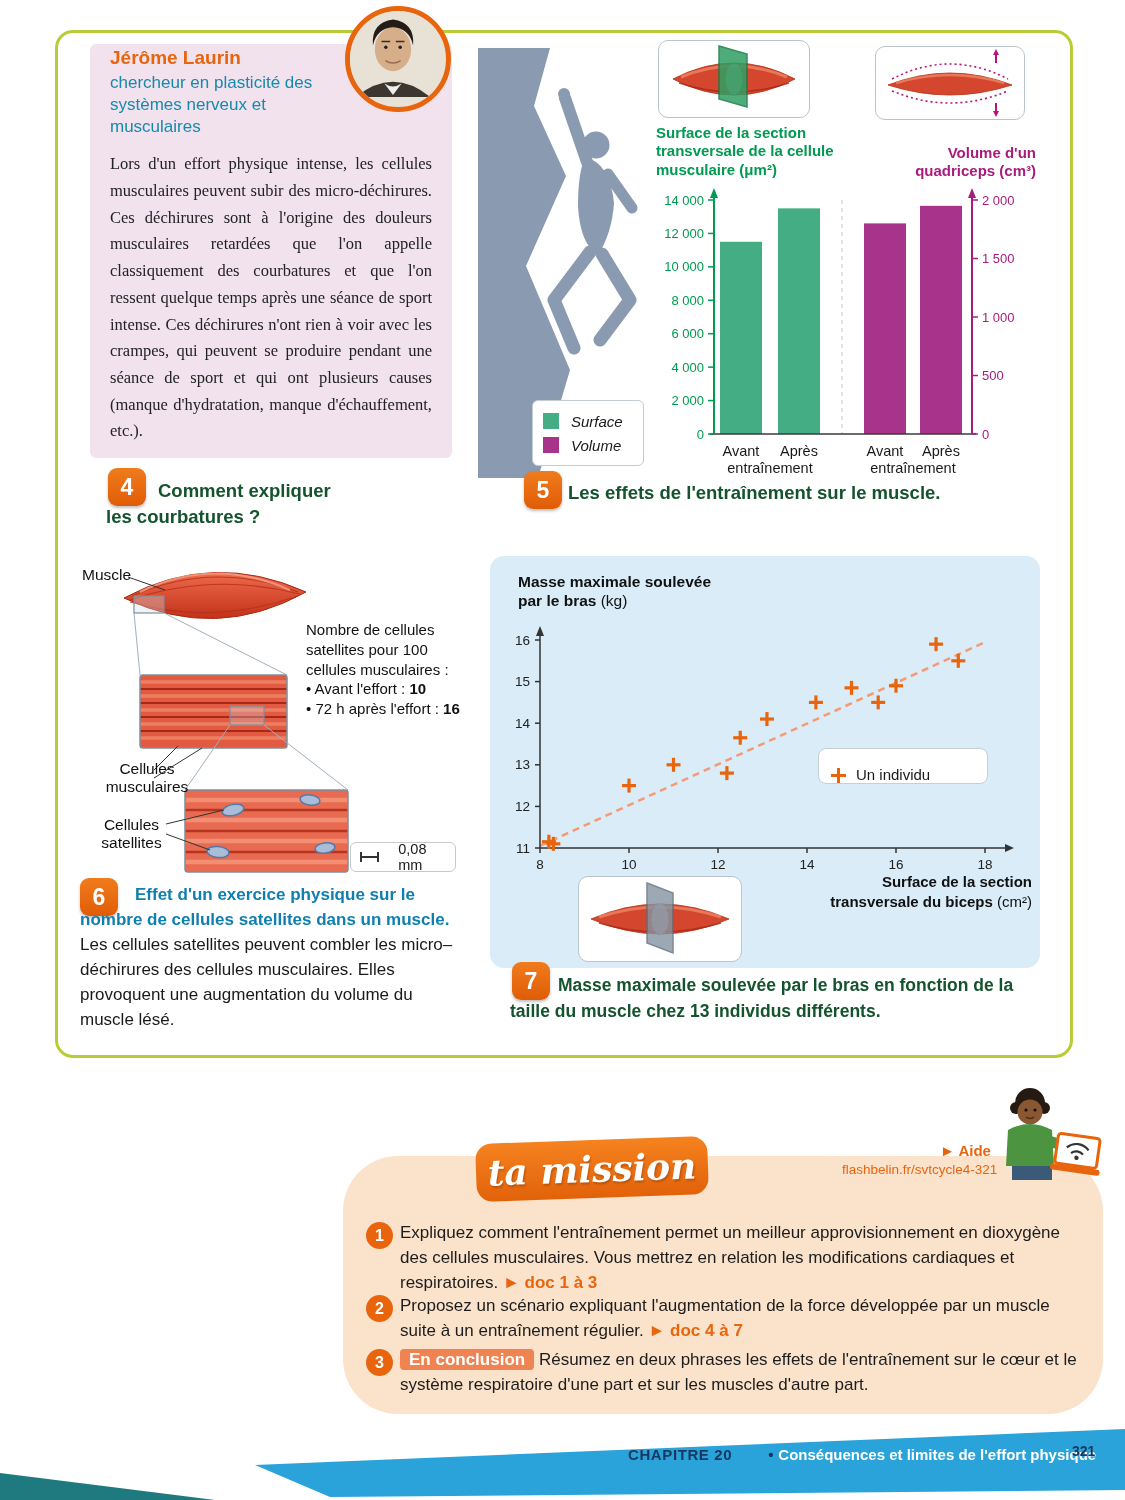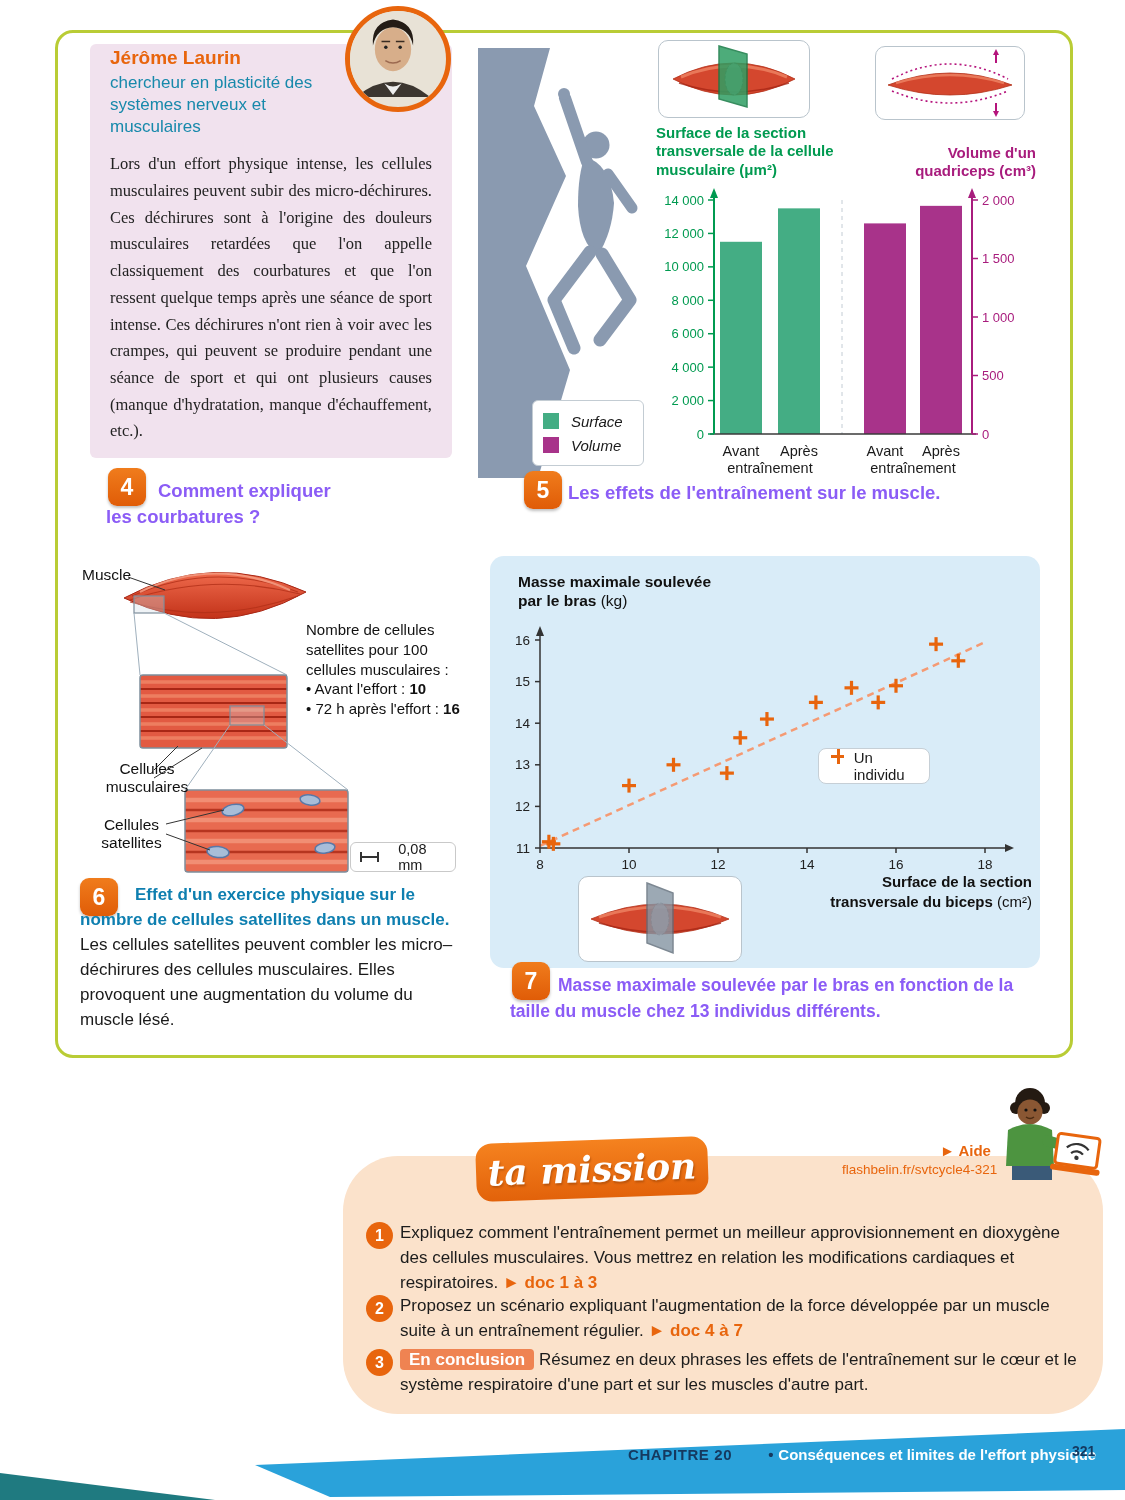--- a/index.html
+++ b/index.html
@@ -17,40 +17,40 @@
   .res-name{color:#e8650d;font-weight:bold;font-size:19px;margin-top:2px;}
   .res-role{color:#1789ab;font-size:17px;line-height:1.28;width:235px;margin-top:3px;}
   .res-bio{font-size:16.5px;line-height:1.62;text-align:justify;margin-top:14px;color:#222;}
   .res-photo{position:absolute;left:345px;top:6px;width:96px;height:96px;border-radius:50%;
              border:5px solid #e8650d;overflow:hidden;background:#e8e2d6;}
 
   .doc-num{position:absolute;width:38px;height:38px;border-radius:9px;
            background:linear-gradient(#f07c1c,#e05c07);color:#fff;font-weight:bold;font-size:23px;
            display:flex;align-items:center;justify-content:center;box-shadow:0 2px 3px rgba(0,0,0,.25);}
   .teal-bold{color:#0e7fb0;font-weight:bold;}
-  .doc-title{position:absolute;font-size:18.5px;line-height:26px;color:#8b5cf6;font-weight:bold;margin:0;}
+  .doc-title{position:absolute;font-size:18.5px;line-height:26px;color:#14532d;font-weight:bold;margin:0;}
   .doc-caption{position:absolute;font-size:17px;line-height:25px;margin:0;}
 
   
   .icon-box{position:absolute;background:#fff;border:1.5px solid #b9c4cc;border-radius:10px;}
   .ax-green{position:absolute;left:656px;top:124px;width:178px;color:#009a50;font-weight:bold;
             font-size:15px;line-height:1.22;}
   .ax-mag{position:absolute;left:898px;top:144px;width:138px;color:#a81c7d;font-weight:bold;
           font-size:15px;line-height:1.22;text-align:right;}
   .bar-legend{position:absolute;left:532px;top:400px;width:112px;background:#fff;
               border:1px solid #c3ccd3;border-radius:6px;padding:8px 10px;box-sizing:border-box;}
   .leg-row{display:flex;align-items:center;gap:12px;font-size:15px;height:24px;font-style:italic;}
   .leg-sq{width:16px;height:16px;display:inline-block;}
 
   
   .scatter-box{position:absolute;left:490px;top:556px;width:550px;height:412px;
                background:#d9ecf8;border-radius:14px;}
   .scatter-title{position:absolute;left:518px;top:572px;font-size:15.5px;line-height:1.25;color:#111;}
-  .scatter-legend{position:absolute;left:818px;top:748px;width:112px;height:36px;background:#fff;
-                  border:1px solid #c6cfd6;border-radius:8px;display:flex;align-items:flex-start;
+  .scatter-legend{position:absolute;left:818px;top:748px;width:170px;height:36px;background:#fff;
+                  border:1px solid #c6cfd6;border-radius:8px;display:flex;align-items:flex-end;
                   gap:10px;padding:0 12px;box-sizing:border-box;font-size:15px;}
   .plus{position:relative;width:15px;height:15px;display:inline-block;}
   .plus::before{content:"";position:absolute;left:0;right:0;top:5.5px;height:3.5px;background:#e8650d;}
   .plus::after{content:"";position:absolute;top:0;bottom:0;left:5.5px;width:3.5px;background:#e8650d;}
   .xtitle{position:absolute;left:750px;top:872px;width:282px;text-align:right;font-size:15px;
           line-height:1.3;color:#111;}
 
   
   .dg-label{position:absolute;font-size:15.5px;color:#111;line-height:1.18;}
   .info-block{position:absolute;left:306px;top:620px;width:160px;font-size:15px;line-height:1.32;color:#111;}

